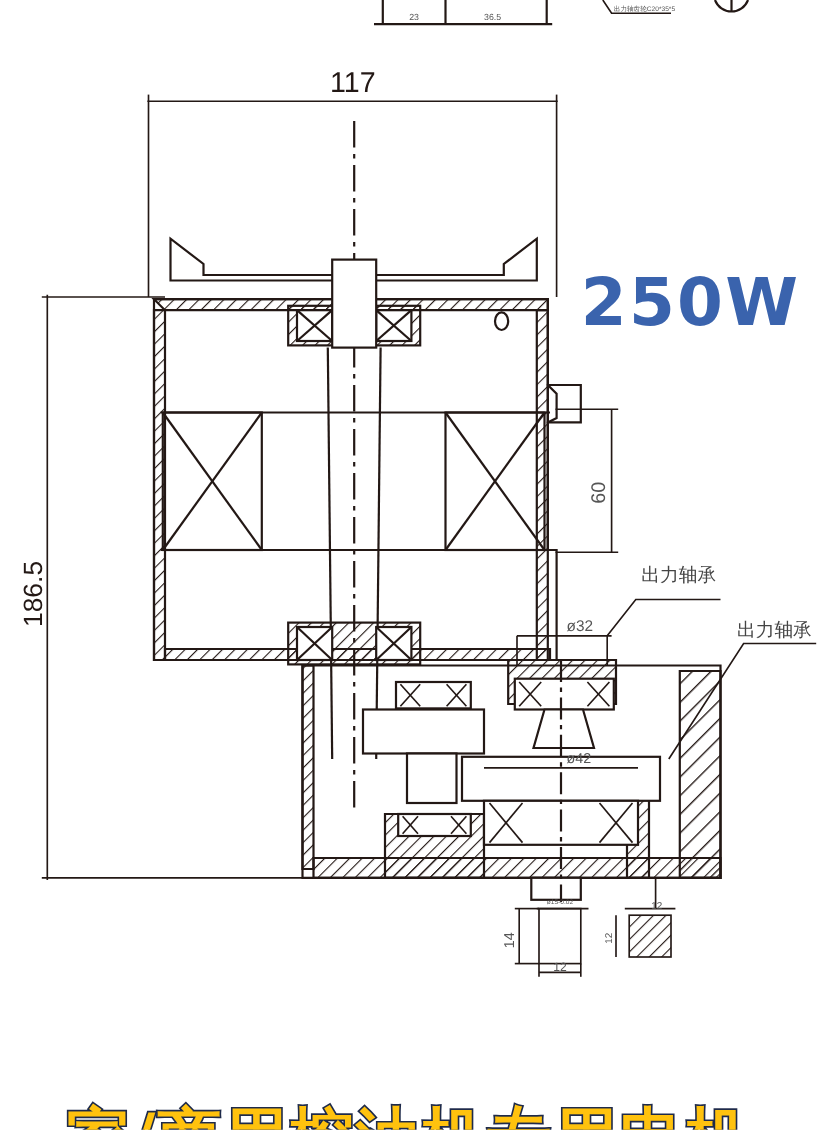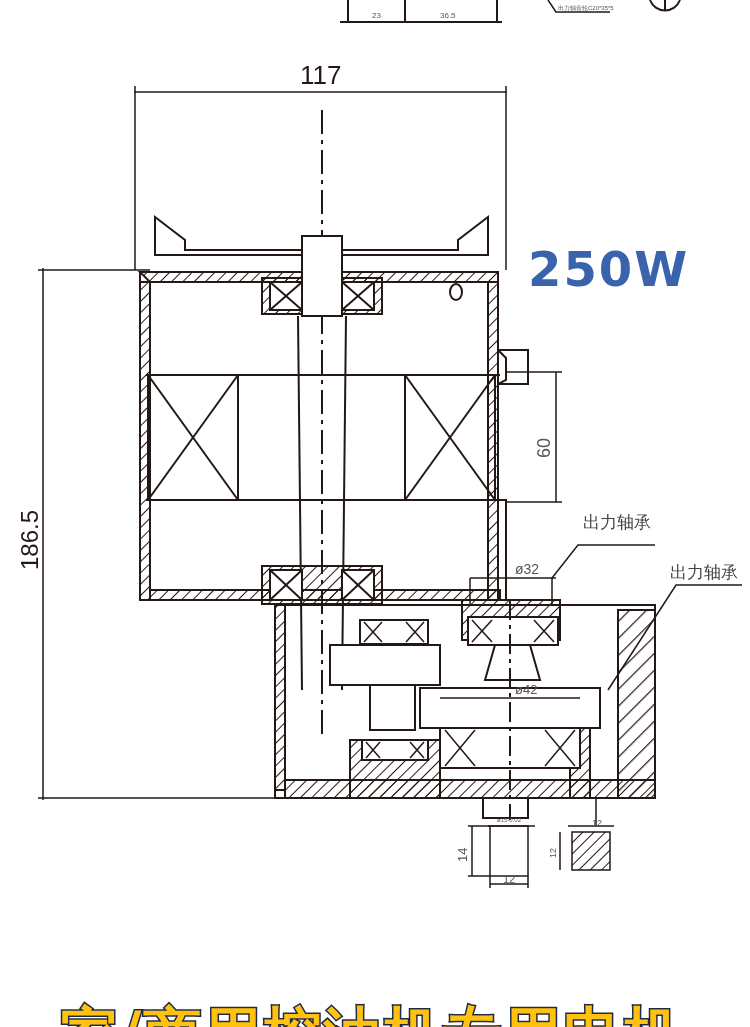--- a/index.html
+++ b/index.html
@@ -1,21 +1,21 @@
 <!DOCTYPE html>
 <html><head>
 <meta charset="utf-8">
 <style>
   html,body{margin:0;padding:0;background:#ffffff;}
   body{width:750px;height:1027px;position:relative;overflow:hidden;font-family:"Liberation Sans",sans-serif;}
   #drawing{position:absolute;left:0;top:0;width:750px;height:1027px;}
   .dim-text{font-family:"Liberation Sans",sans-serif;fill:#231815;}
   .dim-small{font-family:"Liberation Sans",sans-serif;fill:#555;}
   .label-cn{font-family:"DejaVu Sans",sans-serif;fill:#444;}
-  #power-label{position:absolute;left:528px;top:245px;font-family:"DejaVu Sans",sans-serif;font-weight:bold;font-size:48px;color:#3a63ad;letter-spacing:2px;line-height:1;}
+  #power-label{position:absolute;left:528px;top:245px;font-family:"DejaVu Sans",sans-serif;font-weight:bold;font-size:60px;color:#3a63ad;letter-spacing:2px;line-height:1;}
   #title-banner{position:absolute;left:60px;top:996px;width:680px;height:60px;overflow:hidden;}
   #title-banner span{font-family:"DejaVu Sans",sans-serif;font-weight:bold;font-size:58px;color:#ffc20e;-webkit-text-stroke:3px #1e2a4a;paint-order:stroke fill;letter-spacing:2px;white-space:nowrap;}
 </style>
 </head>
 <body>
 
 <svg id="drawing" viewBox="0 0 750 1027" xmlns="http://www.w3.org/2000/svg">
   <defs>
     <pattern id="hatch" patternUnits="userSpaceOnUse" width="8" height="8" patternTransform="rotate(45)">
       <line x1="0" y1="0" x2="0" y2="8" stroke="#231815" stroke-width="2"></line>

